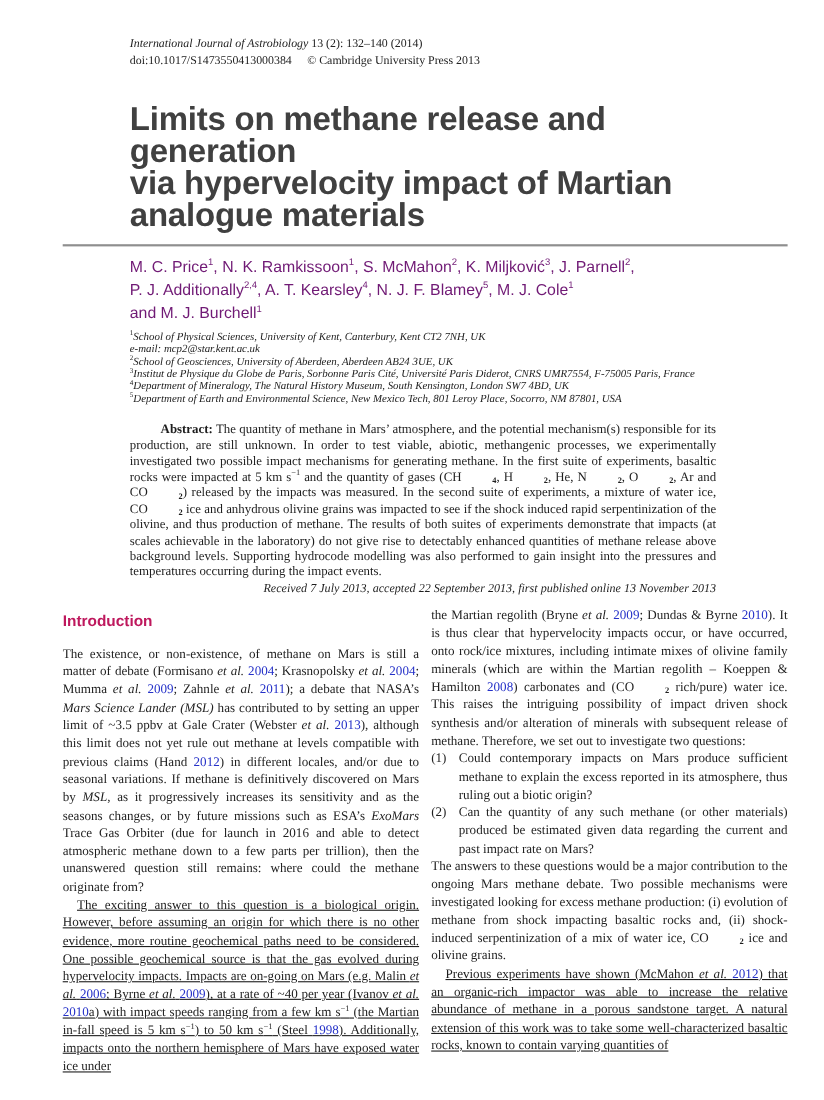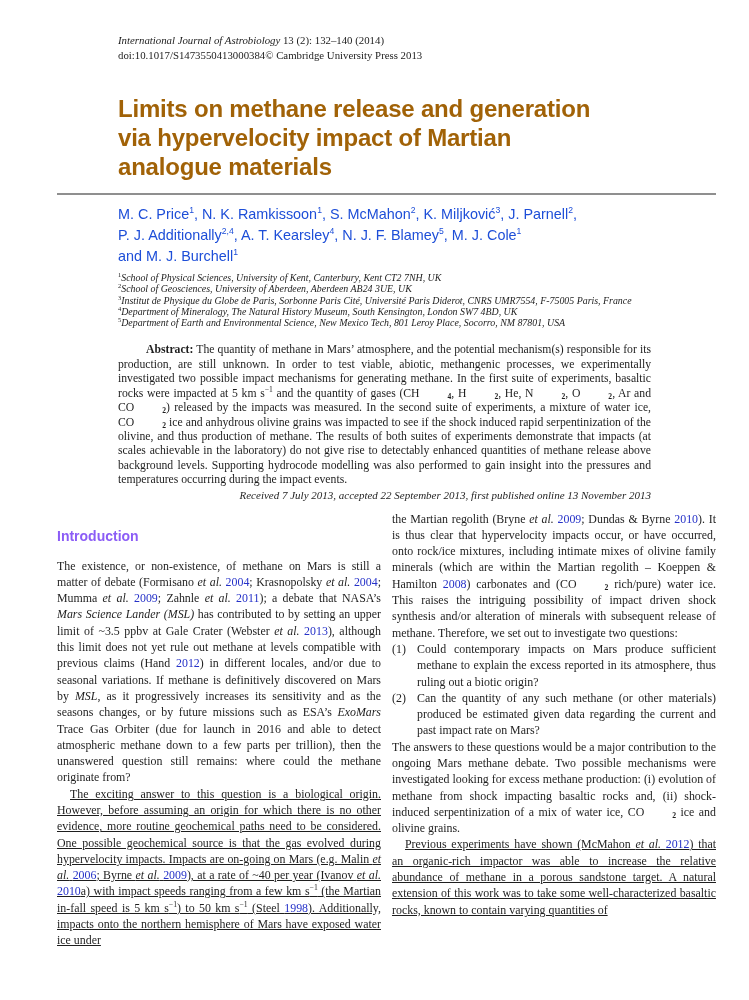--- a/index.html
+++ b/index.html
@@ -3,34 +3,34 @@
 <meta charset="utf-8">
 <style>
   html,body{margin:0;padding:0;background:#ffffff;}
   .page{
     position:relative;width:749px;height:977px;background:#ffffff;overflow:hidden;
     box-sizing:border-box;padding:33px 33px 0 57px;
     font-family:"Liberation Serif",serif;color:#1e1e1e;
     -webkit-font-smoothing:antialiased;
   }
   .masthead{margin-left:61px;font-size:10.8px;line-height:14.5px;color:#222;}
-  .copy{}
+  .copy{margin-left:14px;}
   .title{margin:32px 0 0 61px;width:545px;font-family:"Liberation Sans",sans-serif;
-         font-size:24px;line-height:29px;font-weight:bold;color:#a16207;letter-spacing:-0.2px;}
+         font-size:30px;line-height:29px;font-weight:bold;color:#404040;letter-spacing:-0.2px;}
   .rule{margin-top:12px;width:659px;height:2px;background:#8f8f8f;}
   .authors{margin:9px 0 0 61px;width:545px;font-family:"Liberation Sans",sans-serif;
-           font-size:14.4px;line-height:21px;color:#1d4ed8;}
+           font-size:14.4px;line-height:21px;color:#701a75;}
   .authors sup{font-size:60%;}
   .affils{margin:5px 0 0 61px;width:540px;font-size:9.9px;line-height:11.3px;color:#222;}
   .abstract{margin:15px 0 0 61px;width:533px;font-size:11.7px;line-height:14.4px;text-align:justify;}
   .received{margin:1px 0 0 61px;width:533px;text-align:right;font-size:11px;line-height:13px;}
   .columns{display:flex;gap:11px;margin-top:9px;width:659px;}
   .col{width:324px;font-size:11.9px;line-height:16.3px;text-align:justify;}
-  .sec-h{margin:16px 0 13px 0;font-family:"Liberation Sans",sans-serif;font-size:14px;
-         line-height:18px;font-weight:bold;color:#8b5cf6;text-align:left;}
+  .sec-h{margin:4px 0 13px 0;font-family:"Liberation Sans",sans-serif;font-size:14px;
+         line-height:18px;font-weight:bold;color:#be185d;text-align:left;}
   .bp{margin:0;}
   .indent{text-indent:13px;text-decoration:underline;}
   .oli{display:flex;}
   .num{flex:none;width:25px;}
   .litext{flex:1;text-align:justify;}
   sup{font-size:65%;line-height:0;vertical-align:super;}
   sub{font-size:65%;line-height:0;vertical-align:baseline;position:relative;top:0.28em;}
   .it{font-style:italic;}
   .bd{font-weight:bold;margin-left:28px;}
   .lk{color:#2531c8;}
@@ -54,20 +54,21 @@
   <div class="rule"></div>
 
   <div class="authors">
     <div class="author-line"><span>M. C. Price</span><sup>1</sup><span>, N. K. Ramkissoon</span><sup>1</sup><span>, S. McMahon</span><sup>2</sup><span>, K. Miljković</span><sup>3</sup><span>, J. Parnell</span><sup>2</sup><span>,</span></div>
     <div class="author-line"><span>P. J. Additionally</span><sup>2,4</sup><span>, A. T. Kearsley</span><sup>4</sup><span>, N. J. F. Blamey</span><sup>5</sup><span>, M. J. Cole</span><sup>1</sup></div>
     <div class="author-line"><span>and M. J. Burchell</span><sup>1</sup></div>
   </div>
 
   <div class="affils">
     <div class="affil"><sup>1</sup><span class="it">School of Physical Sciences, University of Kent, Canterbury, Kent CT2 7NH, UK</span></div>
+    <div class="affil"><span class="it">e-mail: mcp2@star.kent.ac.uk</span></div>
     <div class="affil"><sup>2</sup><span class="it">School of Geosciences, University of Aberdeen, Aberdeen AB24 3UE, UK</span></div>
     <div class="affil"><sup>3</sup><span class="it">Institut de Physique du Globe de Paris, Sorbonne Paris Cité, Université Paris Diderot, CNRS UMR7554, F-75005 Paris, France</span></div>
     <div class="affil"><sup>4</sup><span class="it">Department of Mineralogy, The Natural History Museum, South Kensington, London SW7 4BD, UK</span></div>
     <div class="affil"><sup>5</sup><span class="it">Department of Earth and Environmental Science, New Mexico Tech, 801 Leroy Place, Socorro, NM 87801, USA</span></div>
   </div>
 
   <p class="abstract"><span class="bd">Abstract:</span><span> The quantity of methane in Mars’ atmosphere, and the potential mechanism(s) responsible for its production, are still unknown. In order to test viable, abiotic, methangenic processes, we experimentally investigated two possible impact mechanisms for generating methane. In the first suite of experiments, basaltic rocks were impacted at 5 km s</span><sup>−1</sup><span> and the quantity of gases (CH</span><sub class="bd">4</sub><span>, H</span><sub class="bd">2</sub><span>, He, N</span><sub class="bd">2</sub><span>, O</span><sub class="bd">2</sub><span>, Ar and CO</span><sub class="bd">2</sub><span>) released by the impacts was measured. In the second suite of experiments, a mixture of water ice, CO</span><sub class="bd">2</sub><span> ice and anhydrous olivine grains was impacted to see if the shock induced rapid serpentinization of the olivine, and thus production of methane. The results of both suites of experiments demonstrate that impacts (at scales achievable in the laboratory) do not give rise to detectably enhanced quantities of methane release above background levels. Supporting hydrocode modelling was also performed to gain insight into the pressures and temperatures occurring during the impact events.</span></p>
 
   <p class="received"><span class="it">Received 7 July 2013, accepted 22 September 2013, first published online 13 November 2013</span></p>
 

